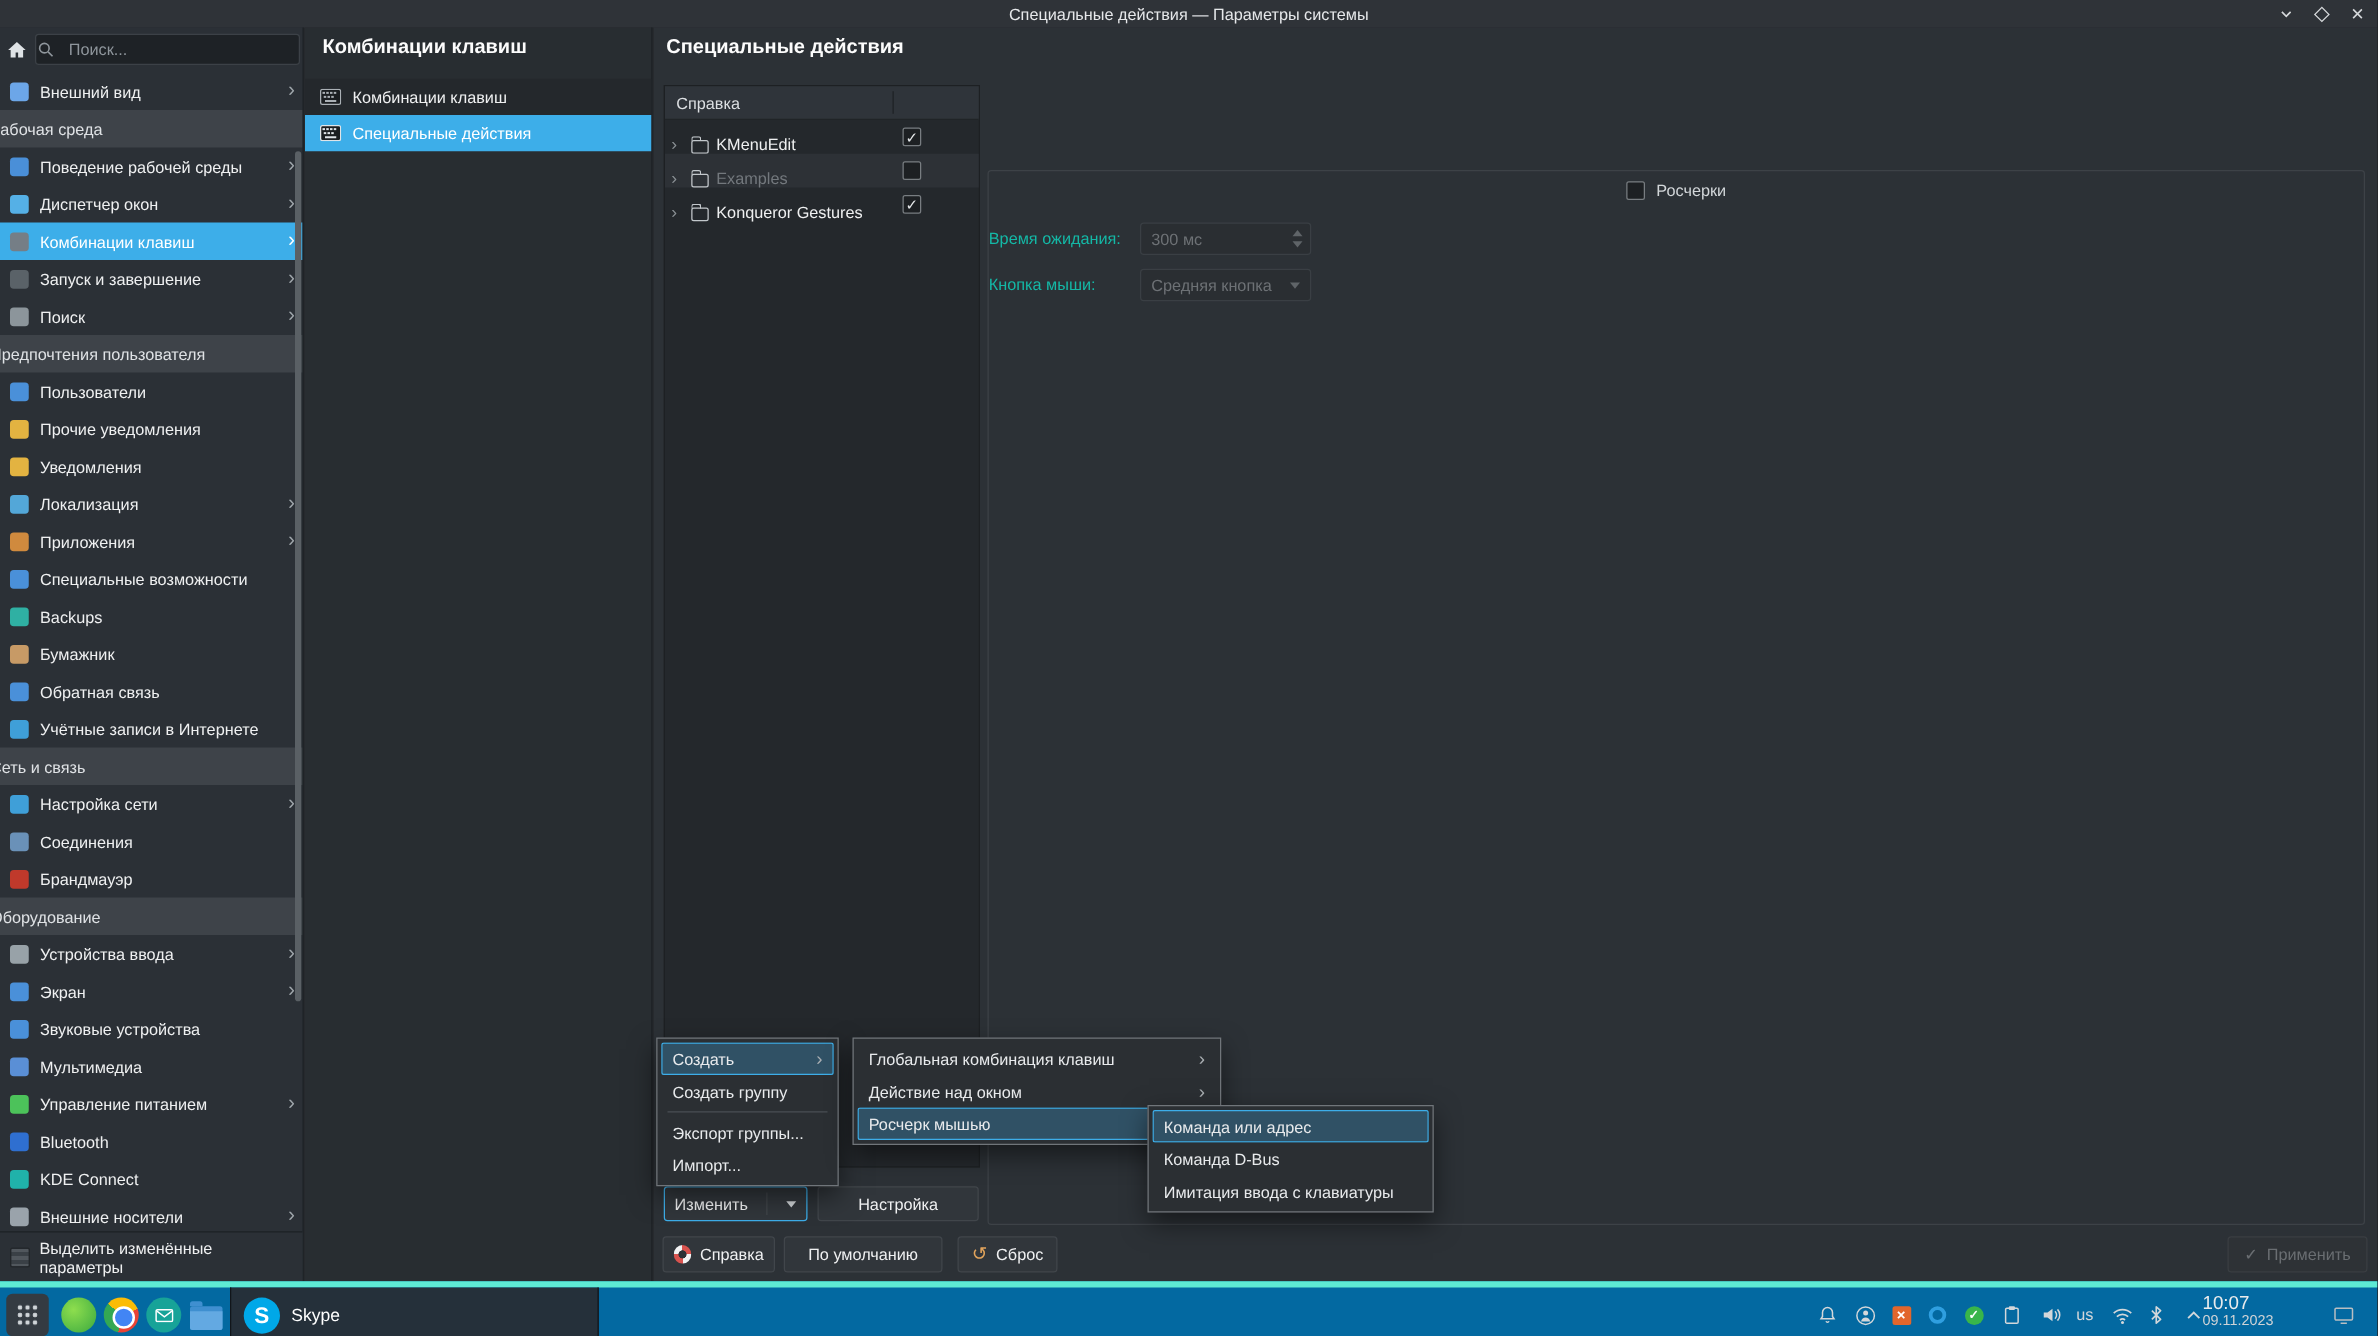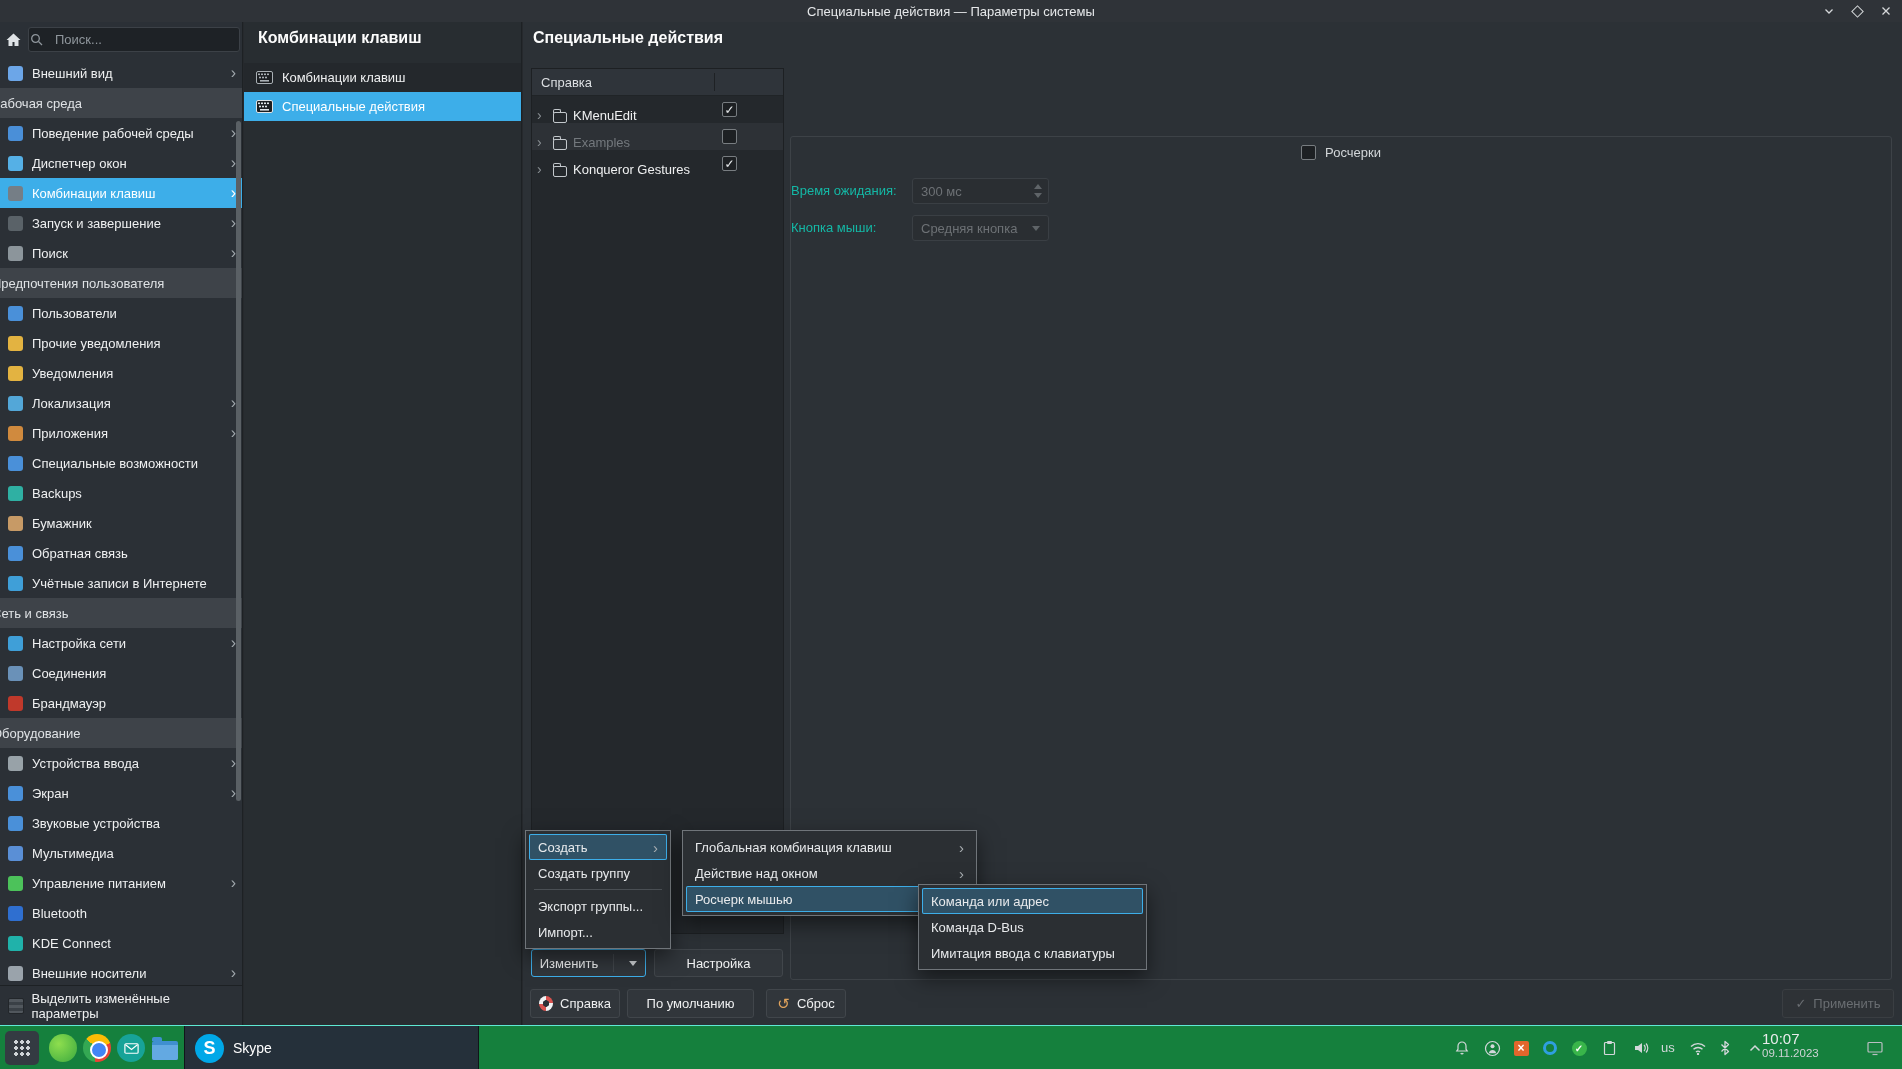--- a/index.html
+++ b/index.html
@@ -94,21 +94,21 @@
 #menu1{left:525px;top:830px;width:146px}
 #menu2{left:682px;top:830px;width:295px}
 #menu3{left:918px;top:884px;width:229px}
 .mi{height:26px;display:flex;align-items:center;gap:8px;padding:0 9px;color:#e8eaec;white-space:nowrap}
 .mi .sub{margin-left:auto;color:#a9aeb2;font-size:15px;line-height:1}
 .mi .sub::after{content:"›"}
 .mi.hl{box-shadow:inset 0 0 0 1px var(--accent,#3daee9);background:rgba(61,174,233,.28);border-radius:2px}
 .msep{height:1px;background:#4a4f54;margin:3px 5px}
 
 
-#taskbar{position:absolute;left:0;top:1025px;width:1902px;height:44px;background:#15803d;border-top:1px solid #5eead4}
+#taskbar{position:absolute;left:0;top:1025px;width:1902px;height:44px;background:#0369a1;border-top:5px solid #5eead4}
 .tbi{position:absolute;top:7px;width:30px;height:30px;display:flex;align-items:center;justify-content:center}
 #tb-launcher{left:5px;width:34px;height:34px;top:5px;background:#343b42;border-radius:5px}
 .dotgrid{width:18px;height:18px;background:radial-gradient(circle,#cfd4d8 1.6px,transparent 2px) 0 0/6px 6px}
 .circ-green{width:28px;height:28px;border-radius:50%;background:radial-gradient(circle at 35% 35%,#8ede4e,#3ba93f)}
 .chrome{width:28px;height:28px;border-radius:50%;background:conic-gradient(from -50deg,#fbbc05 0 120deg,#ea4335 120deg 240deg,#34a853 240deg 360deg);position:relative}
 .chrome::after{content:"";position:absolute;left:7px;top:7px;width:14px;height:14px;border-radius:50%;background:#4285f4;border:2.5px solid #fff}
 .circ-mail{width:28px;height:28px;border-radius:50%;background:#17a398;display:flex;align-items:center;justify-content:center}
 .tb-folder{width:26px;height:19px;background:#3f8fd0;border-radius:2px;position:relative;margin-top:4px}
 .tb-folder::before{content:"";position:absolute;top:-4px;left:0;width:10px;height:4px;background:#3f8fd0;border-radius:2px 2px 0 0}
 .tb-folder::after{content:"";position:absolute;top:4px;left:0;right:0;bottom:0;background:#63a9e2;border-radius:0 0 2px 2px}

